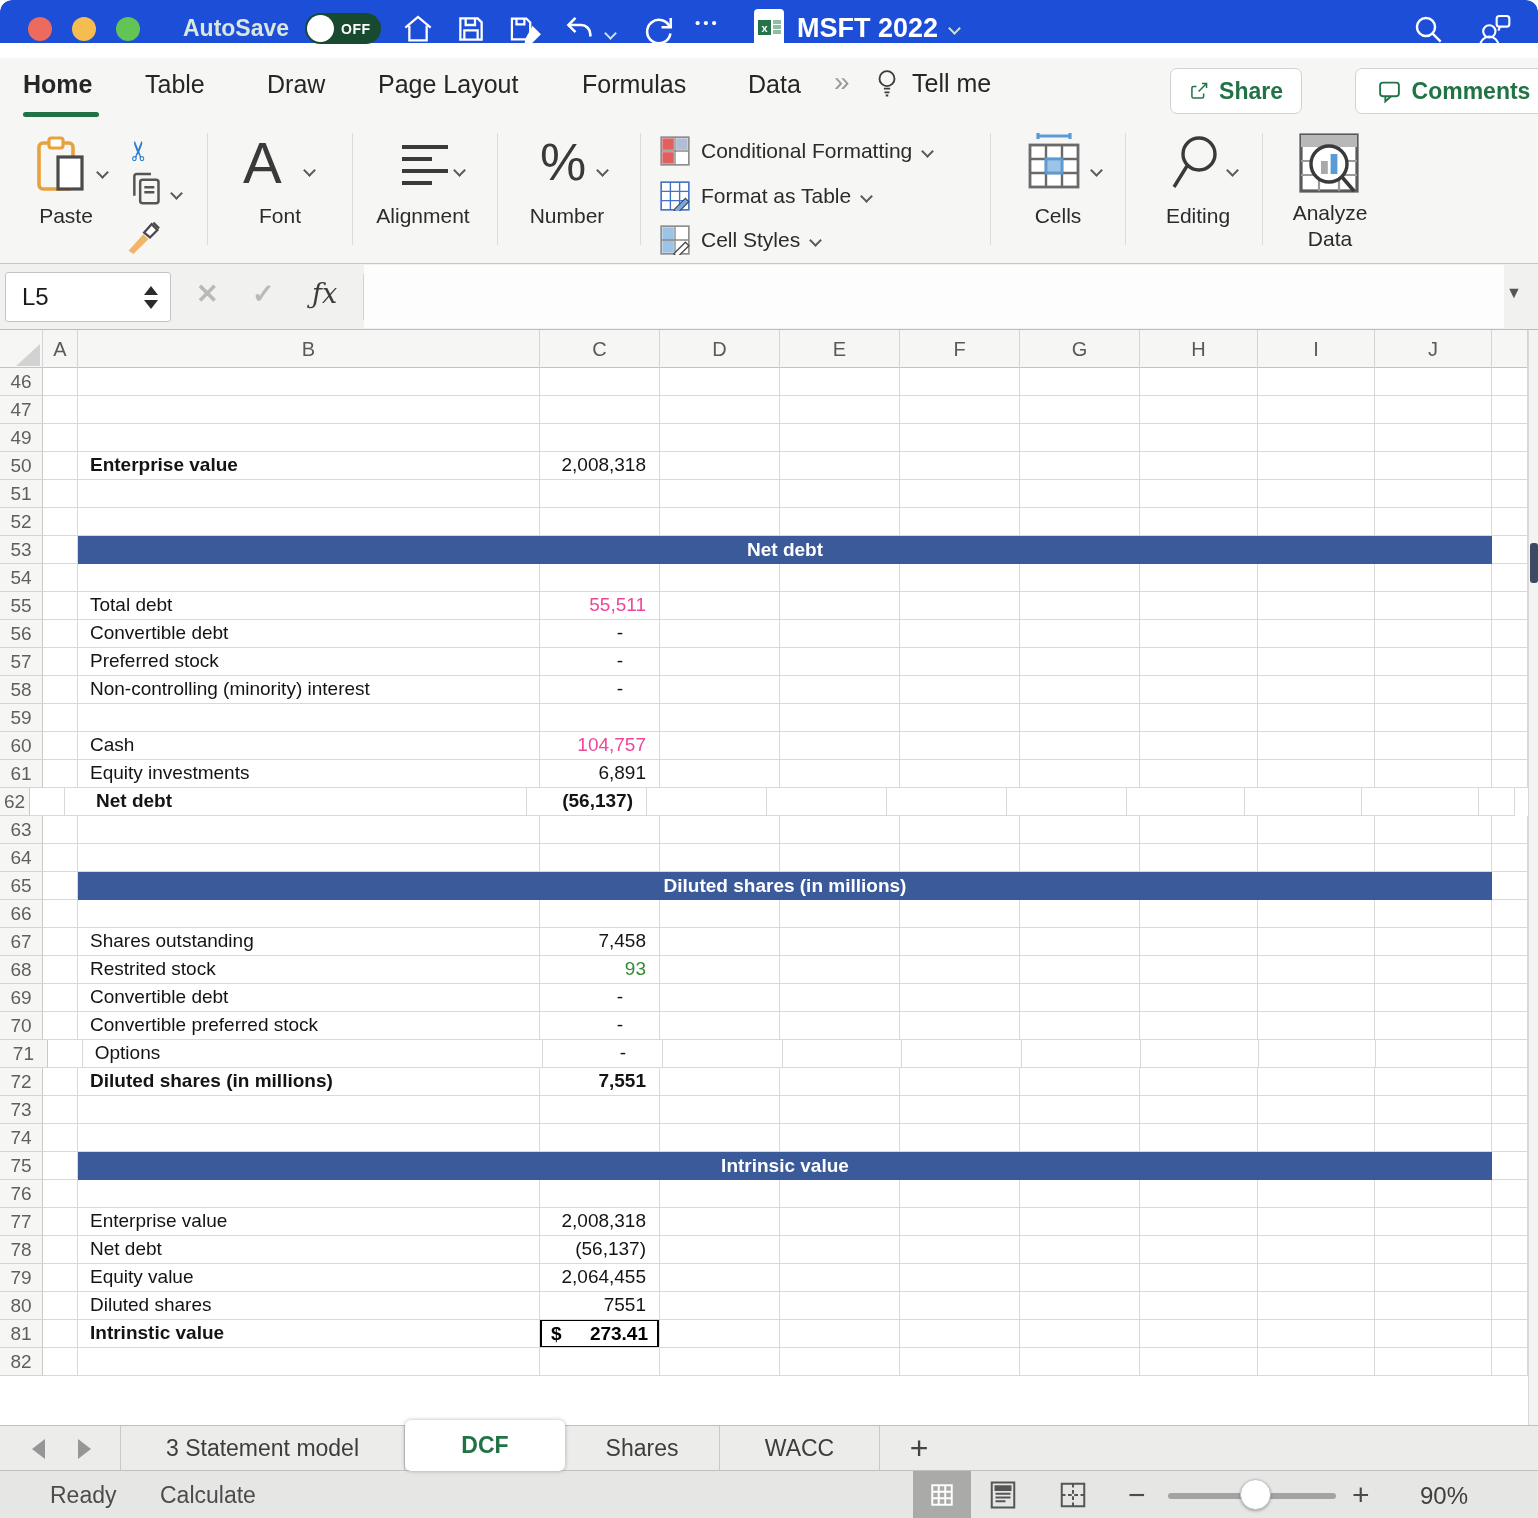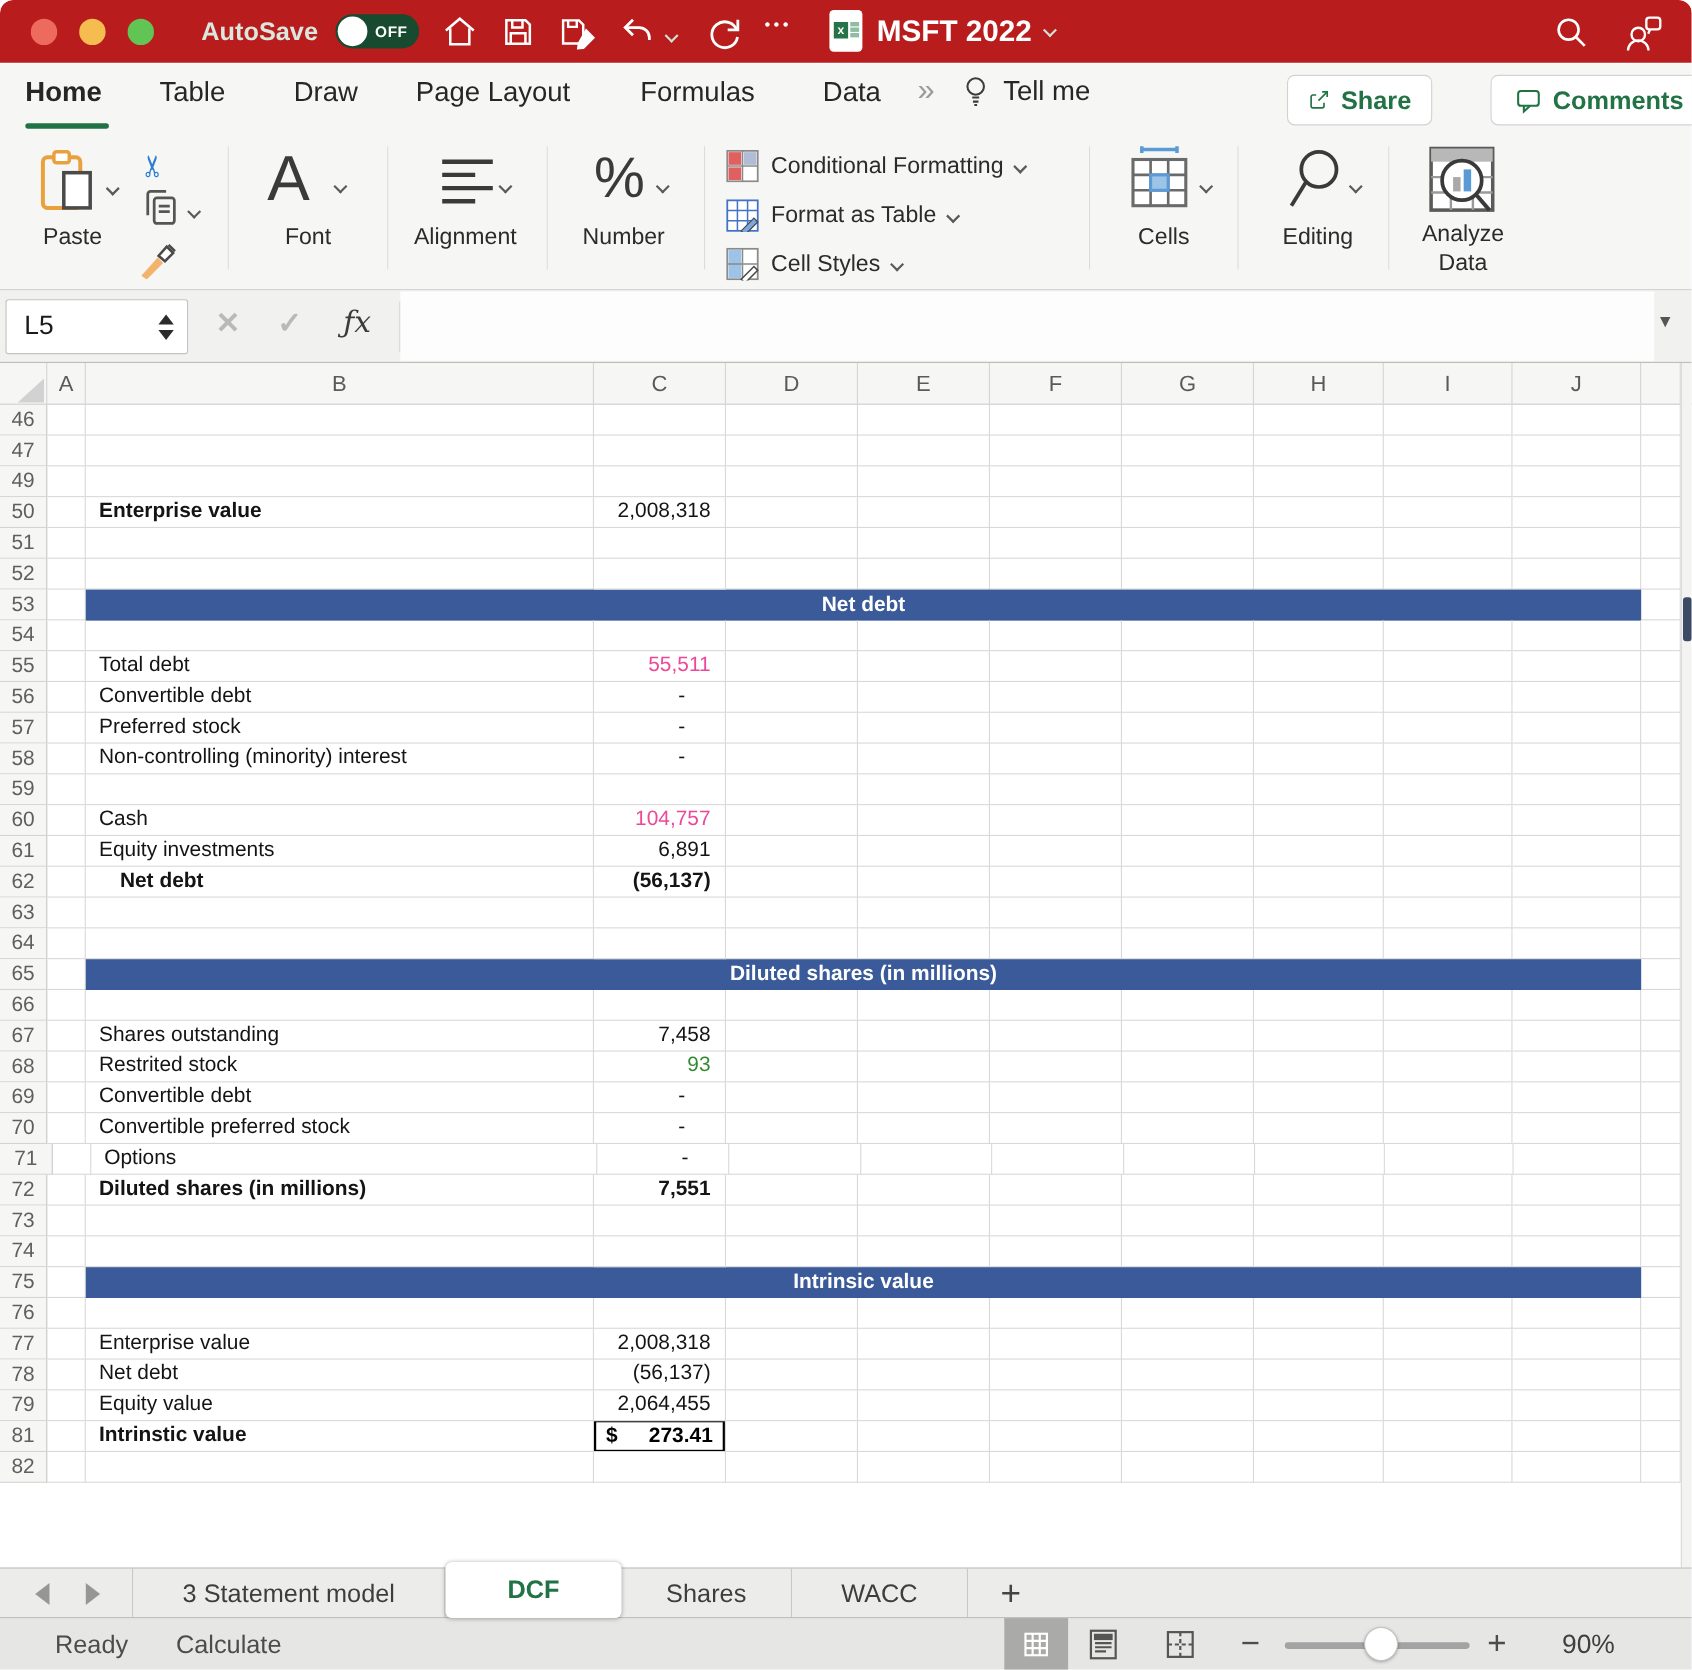--- a/index.html
+++ b/index.html
@@ -1,21 +1,21 @@
 <!DOCTYPE html>
 <html><head>
 <meta charset="utf-8">
 <style>
   * { margin:0; padding:0; box-sizing:border-box; }
   html,body { background:#ffffff; }
   body { font-family:"Liberation Sans", sans-serif; width:1538px; height:1518px; overflow:hidden; }
   #app { position:relative; width:1538px; height:1518px; background:#fff; border-radius:12px 12px 0 0; overflow:hidden; }
 
   
-  #titlebar { position:absolute; left:0; top:0; width:1538px; height:57px; background:#b91c1c; border-radius:12px 12px 0 0;padding-left:16px; }
+  #titlebar { position:absolute; left:0; top:0; width:1538px; height:43px; background:#1d4ed8; border-radius:12px 12px 0 0;padding-left:16px; }
   .tl { position:absolute; top:17px; width:24px; height:24px; border-radius:50%; }
   #tl-close { left:28px; background:#ed6a5f; }
   #tl-min   { left:72px; background:#f5bd4f; }
   #tl-zoom  { left:116px; background:#61c454; }
   #autosave-label { position:absolute; left:183px; top:15px; color:#d9e7de; font-size:23px; font-weight:600; }
   #autosave-toggle { position:absolute; left:305px; top:13px; width:76px; height:31px; background:#174a2e; border-radius:16px; display:flex; align-items:center; }
   #autosave-toggle .knob { width:27px; height:27px; background:#fff; border-radius:50%; margin-left:2px; }
   #autosave-toggle .state { color:#fff; font-size:14px; font-weight:bold; letter-spacing:.5px; margin-left:7px; }
   .tbicon { position:absolute; top:13px; }
   .tbchev { position:absolute; }
@@ -543,21 +543,21 @@
         <div class="cell" style="width: 120px;"></div>
         <div class="cell" style="width: 120px;"></div>
         <div class="cell" style="width: 120px;"></div>
         <div class="cell" style="width: 120px;"></div>
         <div class="cell" style="width: 118px;"></div>
         <div class="cell" style="width: 117px;"></div>
         <div class="cell" style="width: 117px;"></div>
         <div class="cell" style="width: 36px;"></div>
       </div>
       <div class="row">
-        <div class="cell rh" style="width: 43px;">62</div>
+        <div class="cell rh" style="width: 30px;">62</div>
         <div class="cell" style="width: 35px;"></div>
         <div class="cell b-cell bold indent" style="width: 462px;">Net debt</div>
         <div class="cell c-cell boldv" style="width: 120px;">(56,137)</div>
         <div class="cell" style="width: 120px;"></div>
         <div class="cell" style="width: 120px;"></div>
         <div class="cell" style="width: 120px;"></div>
         <div class="cell" style="width: 120px;"></div>
         <div class="cell" style="width: 118px;"></div>
         <div class="cell" style="width: 117px;"></div>
         <div class="cell" style="width: 117px;"></div>
@@ -769,20 +769,34 @@
         <div class="cell" style="width: 118px;"></div>
         <div class="cell" style="width: 117px;"></div>
         <div class="cell" style="width: 117px;"></div>
         <div class="cell" style="width: 36px;"></div>
       </div>
       <div class="row">
         <div class="cell rh" style="width: 43px;">79</div>
         <div class="cell" style="width: 35px;"></div>
         <div class="cell b-cell" style="width: 462px;">Equity value</div>
         <div class="cell c-cell" style="width: 120px;">2,064,455</div>
+        <div class="cell" style="width: 120px;"></div>
+        <div class="cell" style="width: 120px;"></div>
+        <div class="cell" style="width: 120px;"></div>
+        <div class="cell" style="width: 120px;"></div>
+        <div class="cell" style="width: 118px;"></div>
+        <div class="cell" style="width: 117px;"></div>
+        <div class="cell" style="width: 117px;"></div>
+        <div class="cell" style="width: 36px;"></div>
+      </div>
+      <div class="row">
+        <div class="cell rh" style="width: 43px;">80</div>
+        <div class="cell" style="width: 35px;"></div>
+        <div class="cell b-cell" style="width: 462px;">Diluted shares</div>
+        <div class="cell c-cell" style="width: 120px;">7551</div>
         <div class="cell" style="width: 120px;"></div>
         <div class="cell" style="width: 120px;"></div>
         <div class="cell" style="width: 120px;"></div>
         <div class="cell" style="width: 120px;"></div>
         <div class="cell" style="width: 118px;"></div>
         <div class="cell" style="width: 117px;"></div>
         <div class="cell" style="width: 117px;"></div>
         <div class="cell" style="width: 36px;"></div>
       </div>
       <div class="row">

